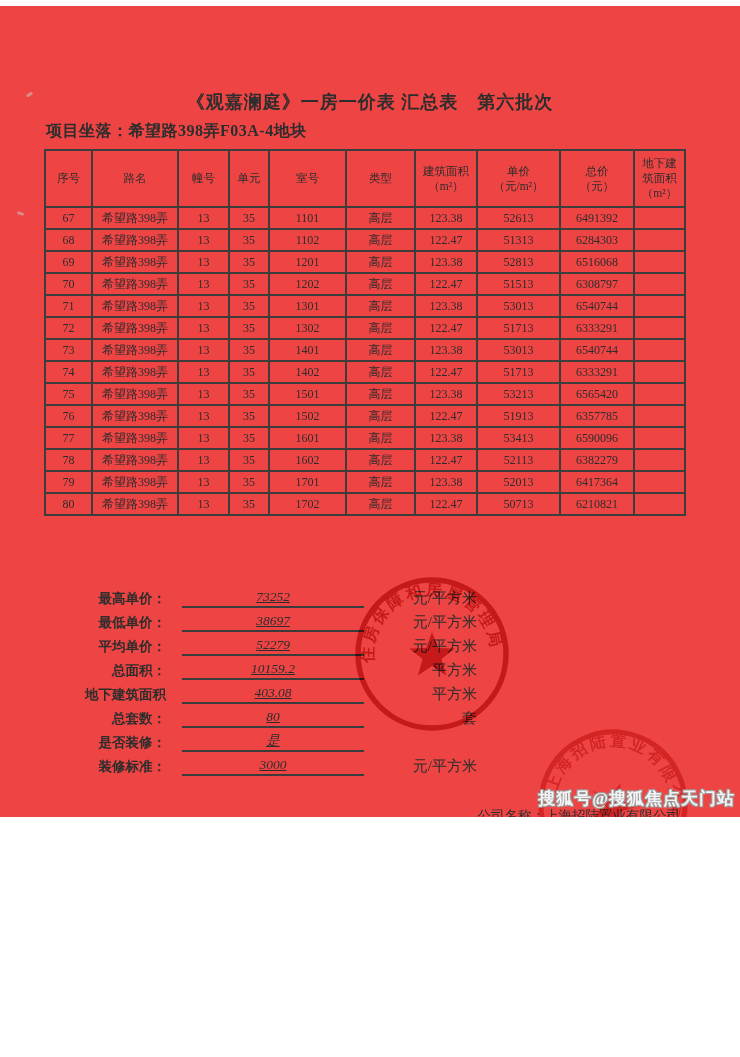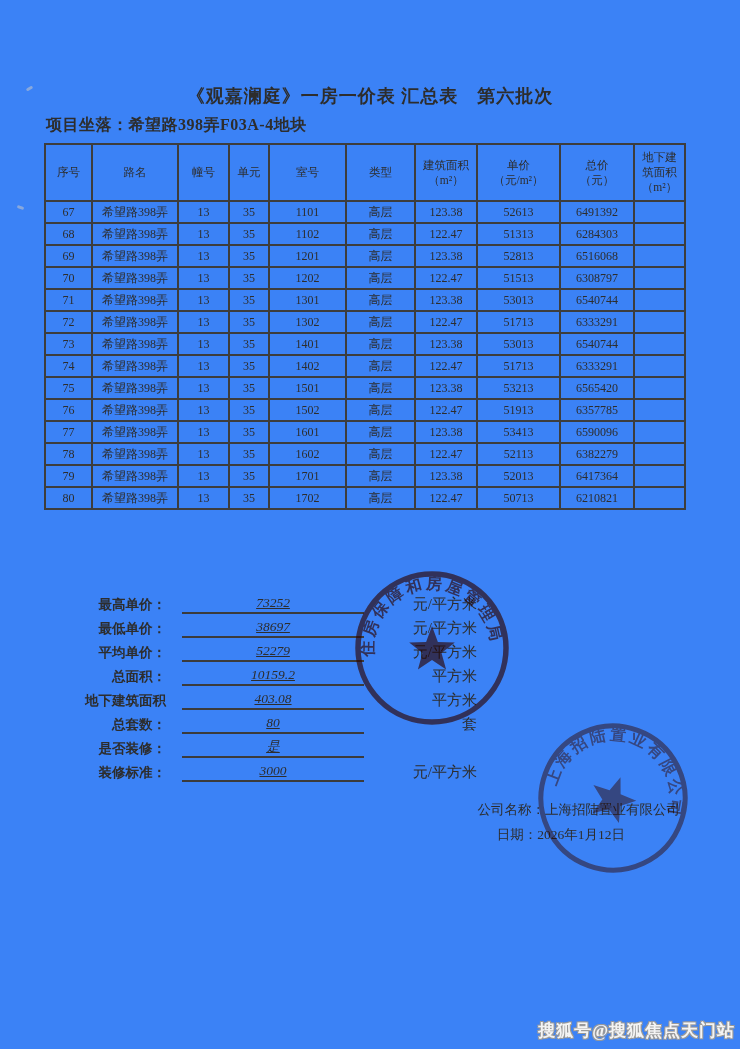--- a/index.html
+++ b/index.html
@@ -1,38 +1,38 @@
 <!DOCTYPE html>
 <html><head>
 <meta charset="utf-8">
 <style>
   html,body{margin:0;padding:0;background:#ffffff;}
   .page{
-    position:relative;width:740px;height:1049px;background:#3b82f6;overflow:hidden;
-    font-family:"Liberation Serif","DejaVu Serif",serif;color:#2d2d2d;
+    position:relative;width:740px;height:811px;background:#ef4444;overflow:hidden;
+    font-family:"Liberation Serif","DejaVu Serif",serif;color:#2d2d2d;margin-top:6px;
   }
   .doc-title{
     position:absolute;top:84px;left:0;width:100%;text-align:center;
     font-size:18px;font-weight:bold;letter-spacing:1px;
   }
   .project-line{
     position:absolute;top:115px;left:46px;font-size:16px;font-weight:bold;letter-spacing:.5px;
   }
   table.price-table{
     position:absolute;top:143px;left:44px;width:640px;
     border-collapse:collapse;table-layout:fixed;
   }
   .price-table th,.price-table td{
     border:2px solid #3d3d3d;text-align:center;vertical-align:middle;
     padding:0;overflow:hidden;font-weight:normal;
   }
   .price-table th{height:55px;font-size:11.5px;line-height:1.3;white-space:pre-line;}
   .price-table td{height:20px;font-size:12px;line-height:20px;white-space:nowrap;}
   .price-table tr.total-row td{height:22px;line-height:22px;}
-  .summary{position:absolute;top:590px;left:62px;}
+  .summary{position:absolute;top:578px;left:62px;}
   .sum-row{display:flex;align-items:flex-end;height:24px;}
   .sum-label{width:104px;text-align:right;font-weight:bold;font-size:13.5px;line-height:18px;}
   .sum-value-box{
     width:182px;margin-left:16px;border-bottom:2px solid #3b3b3b;
     text-align:center;font-size:13.5px;line-height:18px;font-style:italic;
   }
   .sum-value{text-decoration:underline;}
   .sum-unit{margin-left:13px;width:100px;text-align:right;font-size:15px;line-height:19px;}
   .footer{position:absolute;top:801px;right:60px;text-align:center;font-size:13.5px;}
   .footer .date-line{margin-top:7px;padding-right:36px;}

